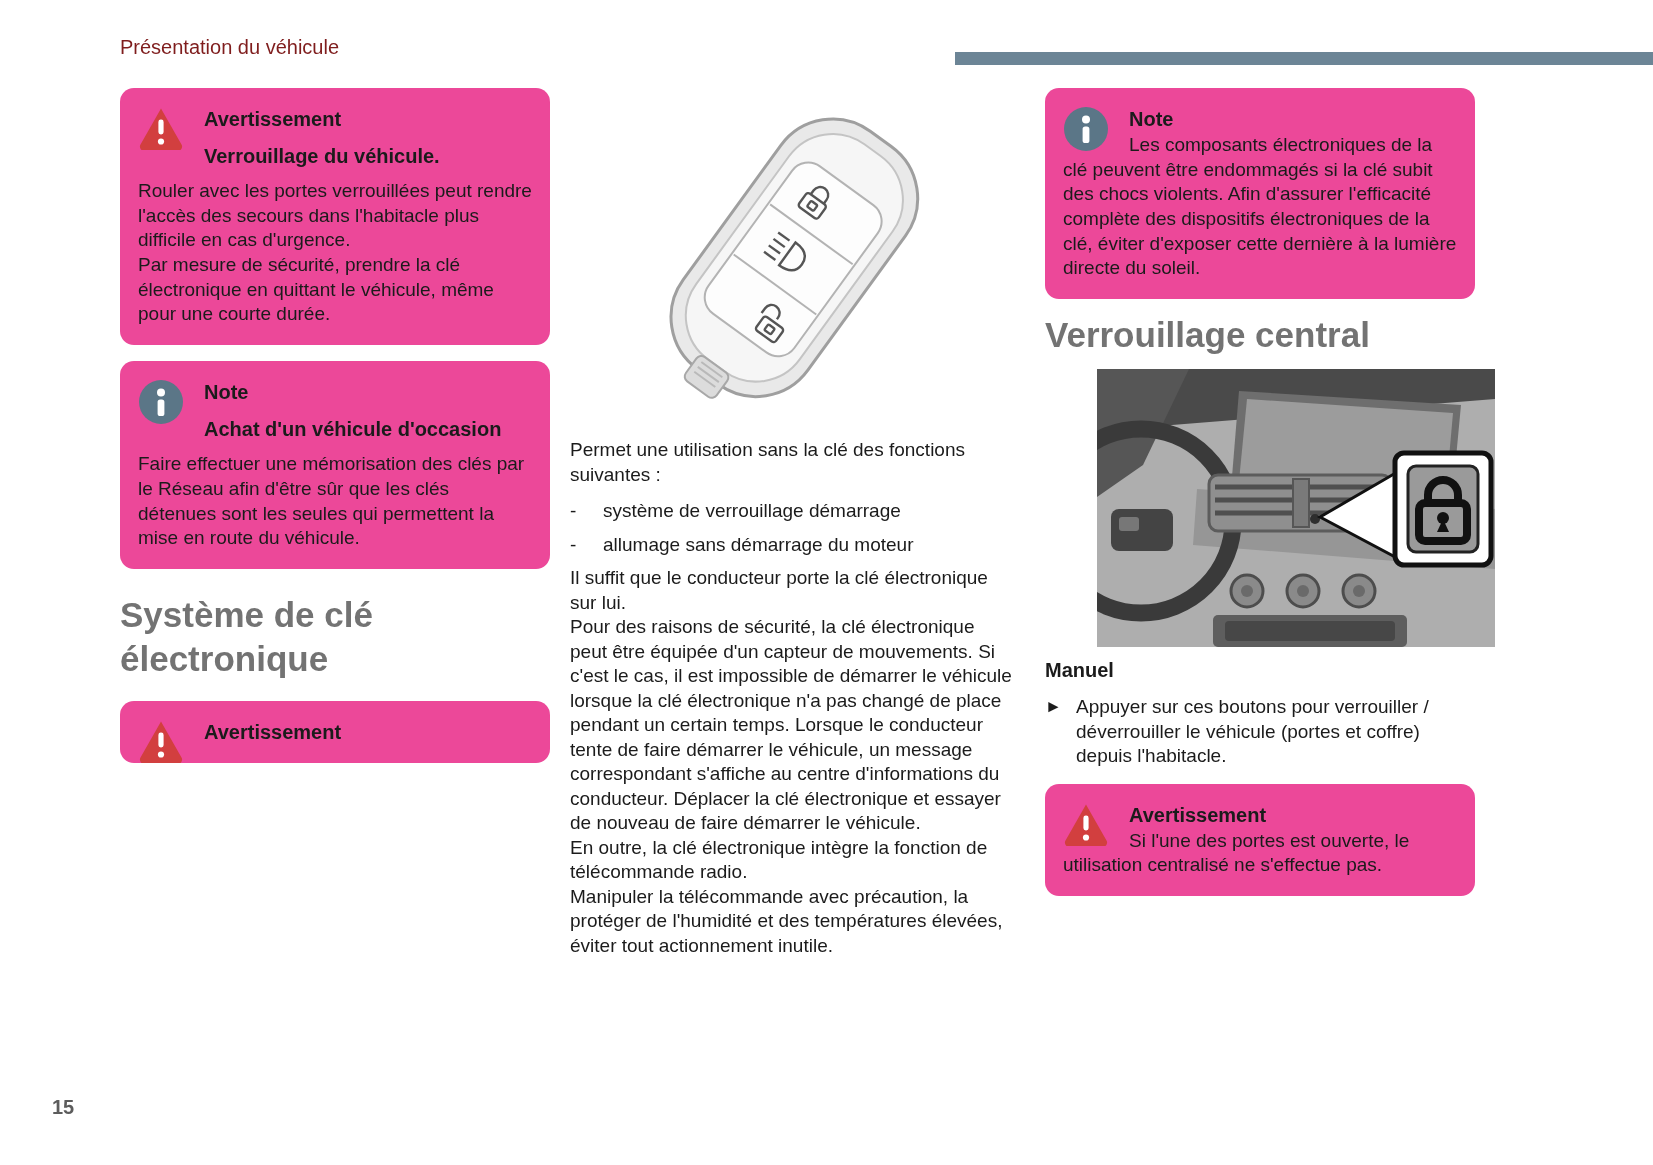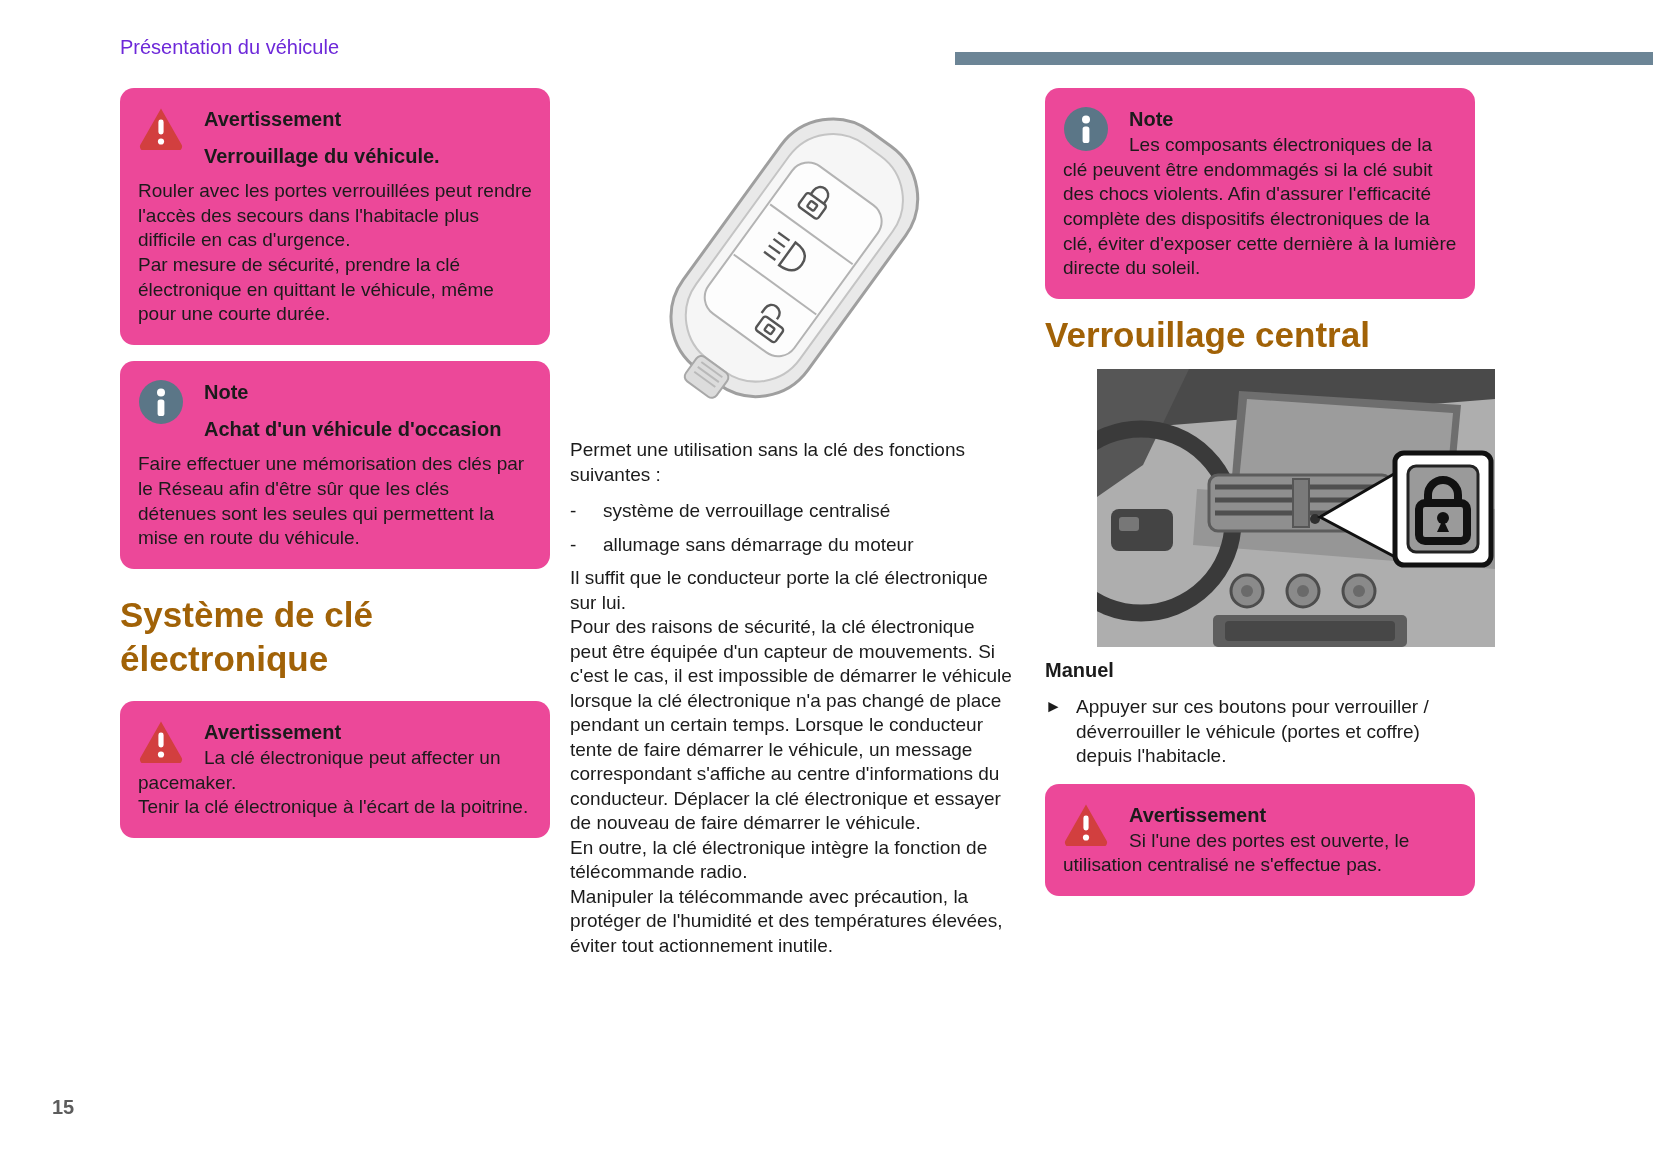--- a/index.html
+++ b/index.html
@@ -3,21 +3,21 @@
 <meta charset="utf-8">
 <style>
   html,body{margin:0;padding:0;}
   body{
     width:1653px;height:1165px;position:relative;overflow:hidden;
     background:#ffffff;color:#1b1b1b;
     font-family:"Liberation Sans","DejaVu Sans",sans-serif;
   }
   .page-header{
     position:absolute;left:120px;top:36px;
-    font-size:20px;color:#6d28d9;font-weight:500;
+    font-size:20px;color:#7f1d1d;font-weight:500;
   }
   .accent-bar{
     position:absolute;left:955px;top:52px;width:698px;height:13px;
     background:#6c8596;
   }
   .col{position:absolute;top:88px;}
   .col-left{left:120px;width:430px;}
   .col-mid{left:570px;width:445px;}
   .col-right{left:1045px;width:430px;}
 
@@ -28,21 +28,21 @@
   }
   .icon-float{
     float:left;width:52px;height:48px;margin-right:14px;margin-top:2px;
   }
   .box-title{font-weight:bold;font-size:20px;padding-top:2px;}
   .box-subtitle{font-weight:bold;font-size:20px;margin-top:11px;}
   .box-body{margin-top:10px;white-space:pre-line;}
   .box-body.flow{margin-top:1px;}
 
   .section-title{
-    font-size:35px;line-height:1.26;color:#a16207;font-weight:600;
+    font-size:35px;line-height:1.26;color:#737373;font-weight:600;
     margin:24px 0 0 0;
   }
   .body-text{font-size:19px;line-height:1.29;white-space:pre-line;margin:0;}
 
   .dash-list{margin-top:12px;}
   .dash-item{display:flex;margin:9px 0;font-size:19px;line-height:1.29;}
   .dash-item .marker{width:33px;flex:0 0 33px;}
 
   .fob-wrap{margin:8px 0 0 42px;}
   .mid-text{margin-top:8px;}
@@ -100,22 +100,20 @@
 
   <div class="box" style="margin-top:20px;">
     <span class="icon-float">
       <svg width="46" height="44" viewBox="0 0 46 44">
         <path d="M23 2.5 L43.5 38.5 a4.2 4.2 0 0 1 -3.7 6.3 H6.2 a4.2 4.2 0 0 1 -3.7 -6.3 Z" fill="#d23f3f"></path>
         <rect x="20.4" y="13.5" width="5.2" height="15" rx="2.4" fill="#ffffff"></rect>
         <circle cx="23" cy="35.5" r="3.1" fill="#ffffff"></circle>
       </svg>
     </span>
     <div class="box-title">Avertissement</div>
-    <div class="box-body flow">La clé électronique peut affecter un pacemaker.
-Tenir la clé électronique à l'écart de la poitrine.</div>
   </div>
 
 </div>
 
 <div class="col col-mid">
 
   <div class="fob-wrap">
     <svg width="360" height="330" viewBox="0 0 360 330">
       <g transform="rotate(36 180 165)">
         <rect x="103" y="14" width="154" height="294" rx="64" fill="#e9e9e9" stroke="#9f9f9f" stroke-width="3"></rect>
@@ -150,21 +148,21 @@
         <line x1="166" y1="312" x2="192" y2="312" stroke="#b9b9b9" stroke-width="2"></line>
       </g>
     </svg>
   </div>
 
   <p class="body-text mid-text">Permet une utilisation sans la clé des fonctions suivantes :</p>
 
   <div class="dash-list">
     <div class="dash-item">
       <span class="marker">-</span>
-      <span>système de verrouillage centralisé</span>
+      <span>système de verrouillage démarrage</span>
     </div>
     <div class="dash-item">
       <span class="marker">-</span>
       <span>allumage sans démarrage du moteur</span>
     </div>
   </div>
 
   <p class="body-text" style="margin-top:4px;">Il suffit que le conducteur porte la clé électronique sur lui.
 Pour des raisons de sécurité, la clé électronique peut être équipée d'un capteur de mouvements. Si c'est le cas, il est impossible de démarrer le véhicule lorsque la clé électronique n'a pas changé de place pendant un certain temps. Lorsque le conducteur tente de faire démarrer le véhicule, un message correspondant s'affiche au centre d'informations du conducteur. Déplacer la clé électronique et essayer de nouveau de faire démarrer le véhicule.
 En outre, la clé électronique intègre la fonction de télécommande radio.

